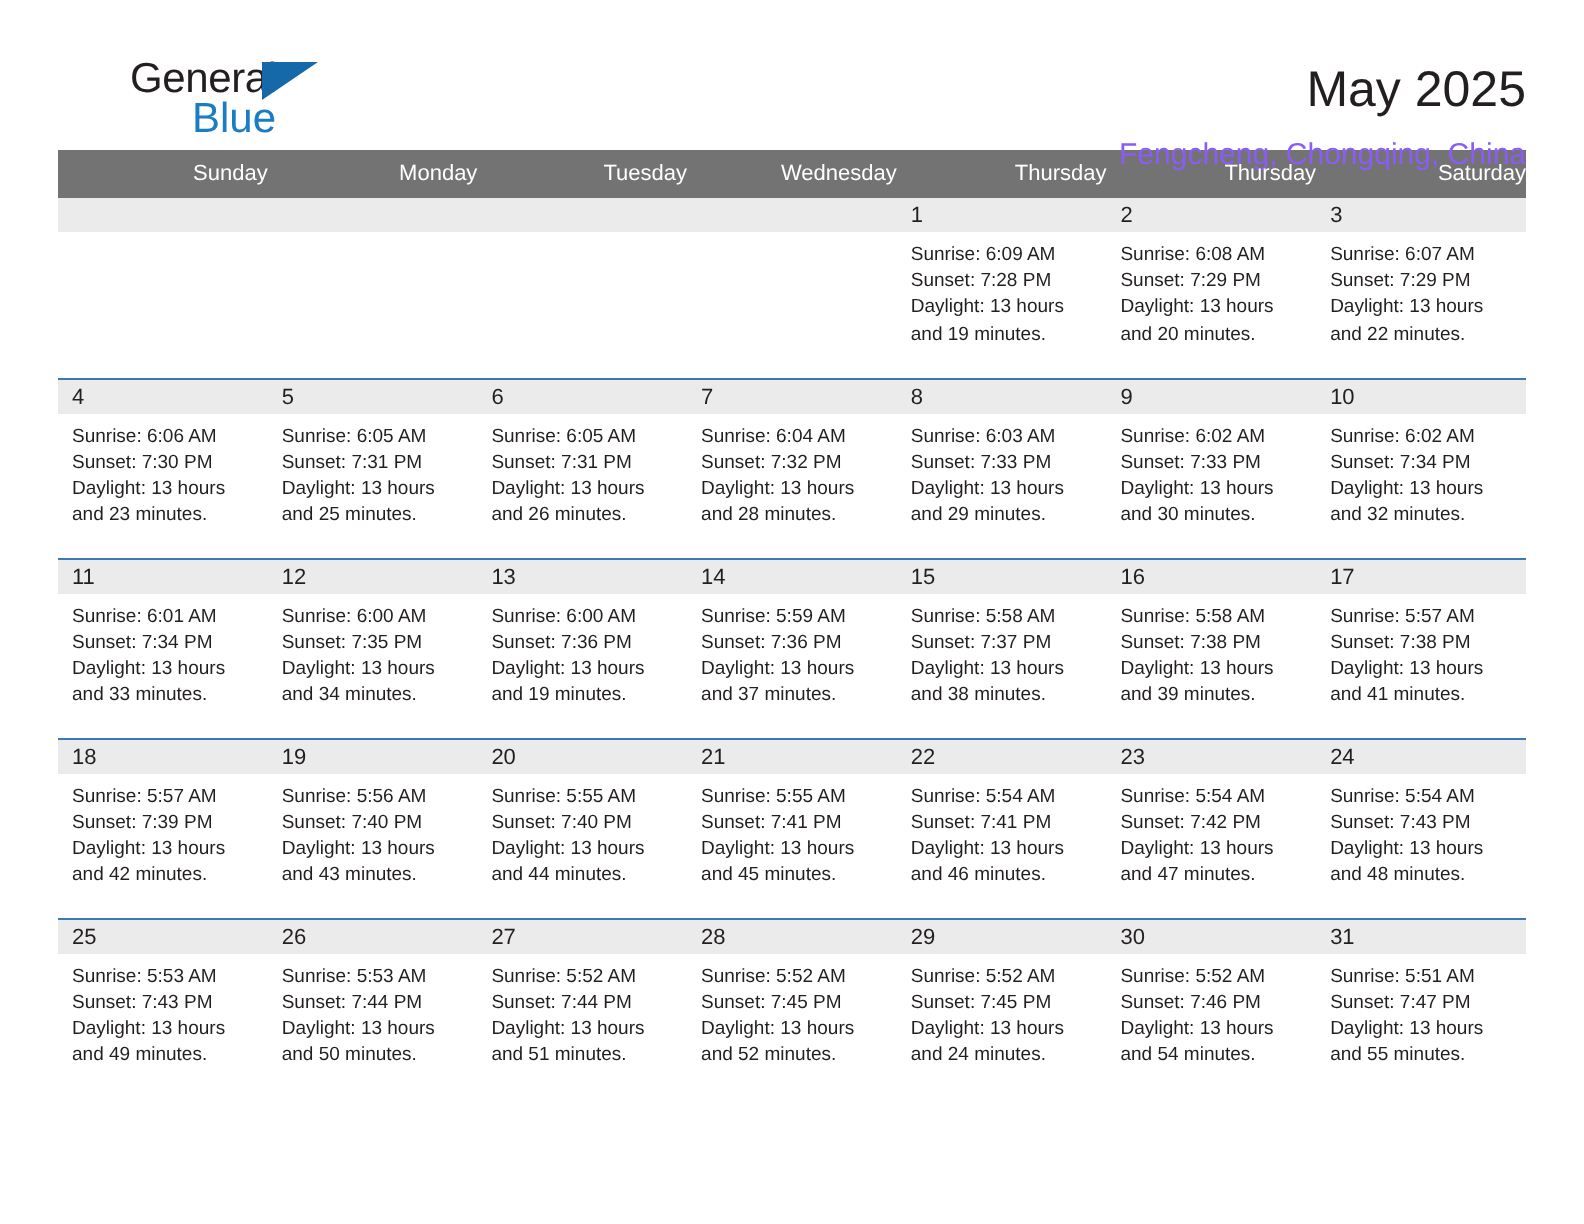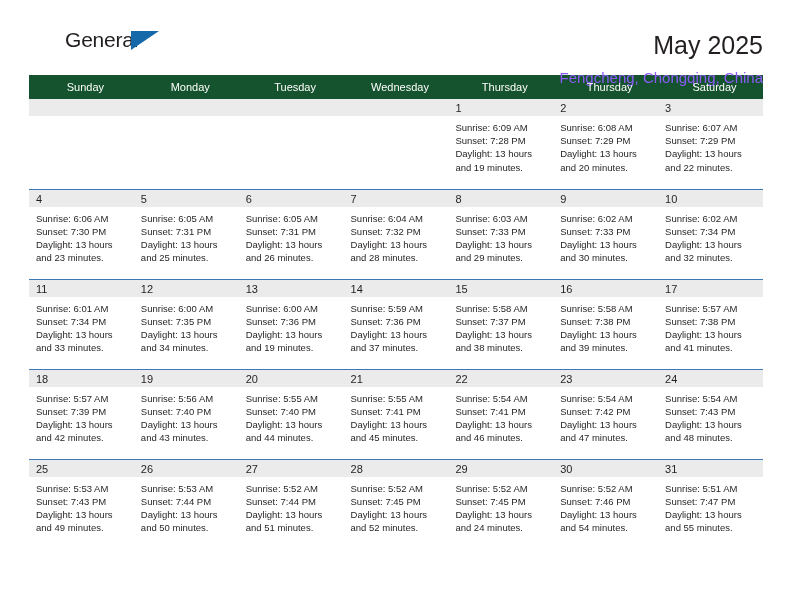--- a/index.html
+++ b/index.html
@@ -63,25 +63,25 @@
     margin-top: 9px;
   }
 
   
   .calendar {
     width: 734px;
     border-collapse: collapse;
     table-layout: fixed;
   }
   .calendar th {
-    background: #14532d;
+    background: #737373;
     color: #ffffff;
     font-weight: normal;
     font-size: 11px;
-    text-align: center;
+    text-align: right;
     padding: 6px 0 6px 8px;
     height: 23px;
     border: none;
   }
   .calendar td {
     vertical-align: top;
     width: 104.85px;
     height: 90px;
     padding: 0;
     border: none;
@@ -110,20 +110,21 @@
 </head>
 <body>
 
 <div class="page">
 
   <div class="header">
 
     <div class="logo">
       <div class="logo-general">General</div>
       <div class="logo-tri"></div>
+      <div class="logo-blue">Blue</div>
     </div>
 
     <div class="title-block">
       <div class="cal-title">May 2025</div>
       <div class="cal-subtitle">Fengcheng, Chongqing, China</div>
     </div>
 
   </div>
 
   <table class="calendar">

